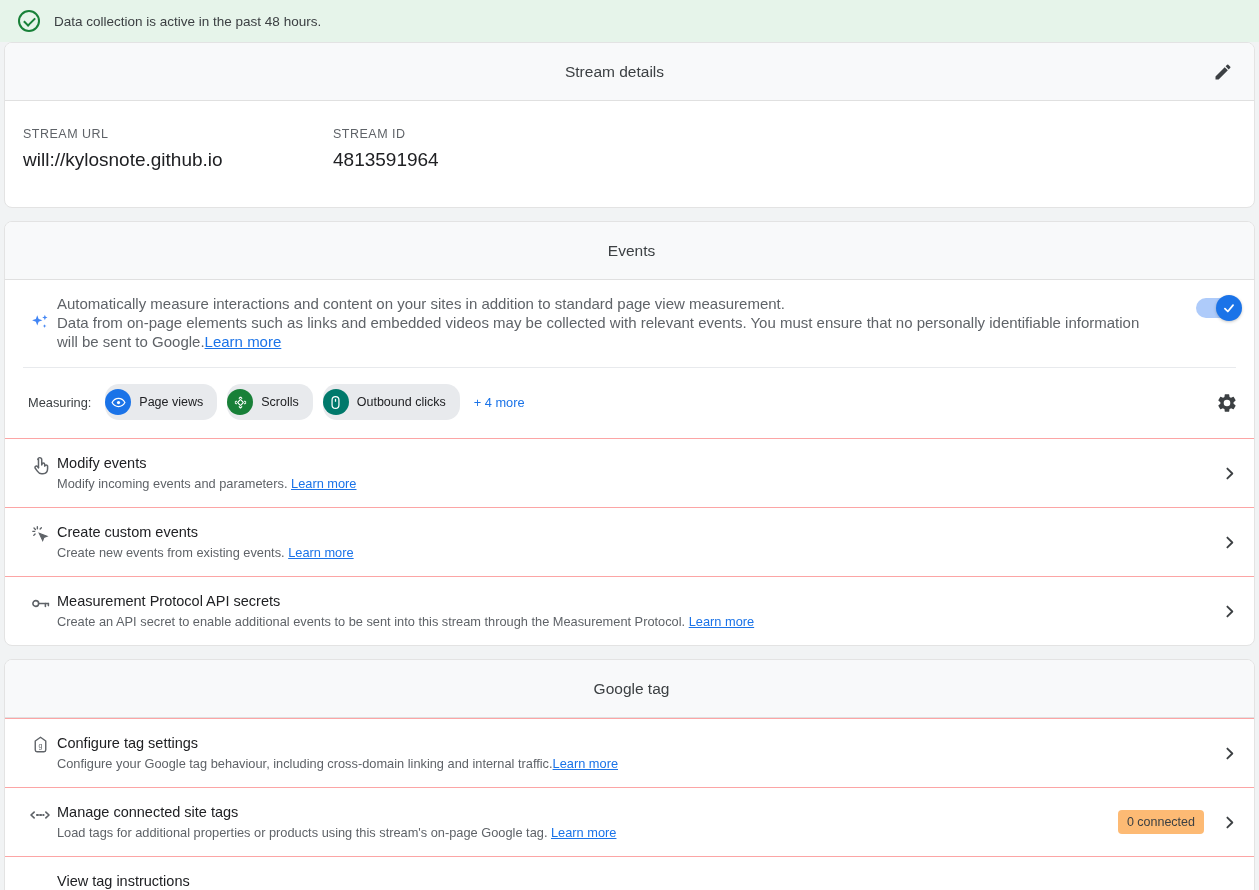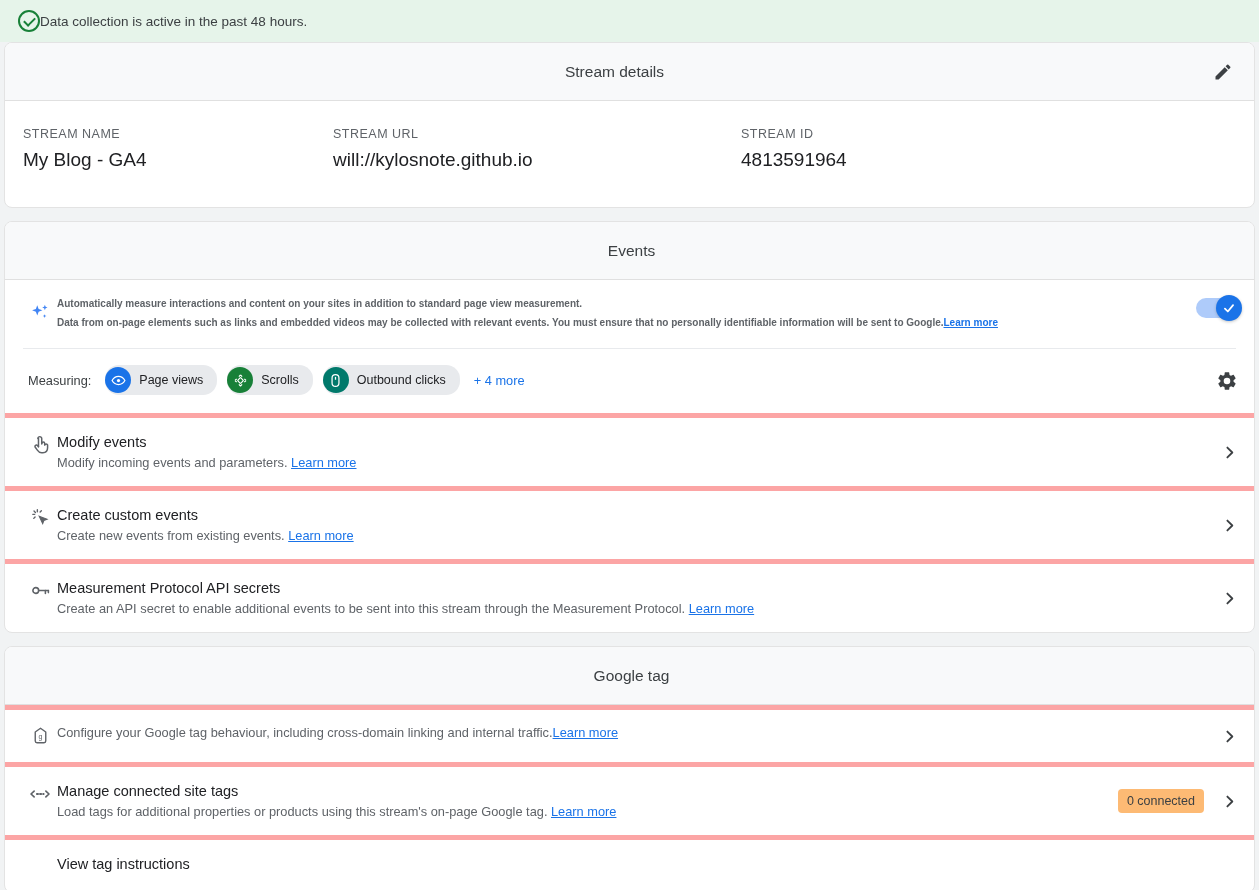--- a/index.html
+++ b/index.html
@@ -13,20 +13,21 @@
 
   .page { position: relative; width: 1259px; height: 890px; }
 
   
   .status-banner {
     height: 42px;
     background: #e6f4ea;
     display: flex;
     align-items: center;
     padding-left: 18px;
+    gap: 14px;
   }
   .status-banner .check-circle {
     width: 22px; height: 22px; flex: 0 0 22px;
     border: 2px solid #188038;
     border-radius: 50%;
     position: relative;
   }
   .status-banner .check-circle::after {
     content: "";
     position: absolute;
@@ -97,21 +98,21 @@
     width: 20px; height: 20px;
     display: inline-flex; align-items: center; justify-content: center;
     color: #3c4043;
   }
 
   
   .row {
     display: flex;
     align-items: flex-start;
     padding: 14px 14px 14px 18px;
-    border-top: 5px solid #fca5a5;
+    border-top: 1px solid #fca5a5;
     min-height: 57px;
     position: relative;
   }
   .row:first-child { border-top: none; }
   .row-ico {
     width: 34px; flex: 0 0 34px;
     display: flex; align-items: center; justify-content: center;
     color: #5f6368;
     padding-top: 2px;
   }
@@ -145,38 +146,38 @@
   }
 
   
   .em-row {
     display: flex;
     padding: 14px 14px 0 18px;
     border-top: none;
   }
   .em-body { flex: 1; padding-right: 16px; }
   .em-title { font-size: 14.5px; color: #202124; margin-bottom: 12px; }
-  .em-desc { font-size: 10px; color: #5f6368; line-height: 19px; font-weight: bold; }
+  .em-desc { font-size: 15px; color: #5f6368; line-height: 19px; }
   .em-divider {
     border-top: 1px solid #e8eaed;
     margin: 16px 0 0 0;
   }
   .measuring-line {
     display: flex;
     align-items: center;
     gap: 10px;
     padding: 16px 0 18px 0;
   }
   .measuring-label { font-size: 12.8px; color: #3c4043; margin-right: 4px; }
   .chip {
     display: inline-flex;
     align-items: center;
     background: #e8eaed;
     border-radius: 14px;
-    height: 30px;
+    height: 36px;
     padding-right: 14px;
     gap: 8px;
   }
   .chip .chip-ico {
     width: 26px; height: 26px; flex: 0 0 26px;
     border-radius: 50%;
     display: flex; align-items: center; justify-content: center;
     color: #fff;
   }
   .chip .chip-label { font-size: 12.5px; color: #202124; }
@@ -230,24 +231,20 @@
     <div class="card-header">
       <span class="title">Stream details</span>
       <span class="icon-btn">
         <svg width="20" height="20" viewBox="0 0 24 24" fill="currentColor">
           <path d="M3 17.25V21h3.75L17.81 9.94l-3.75-3.75L3 17.25zM20.71 7.04a1 1 0 0 0 0-1.41l-2.34-2.34a1 1 0 0 0-1.41 0l-1.83 1.83 3.75 3.75 1.83-1.83z"></path>
         </svg>
       </span>
     </div>
 
     <div class="details-grid">
-      <div>
-        <div class="detail-label">STREAM NAME</div>
-        <div class="detail-value">My Blog - GA4</div>
-      </div>
       <div>
         <div class="detail-label">STREAM URL</div>
         <div class="detail-value">will://kylosnote.github.io</div>
       </div>
       <div>
         <div class="detail-label">STREAM ID</div>
         <div class="detail-value">4813591964</div>
       </div>
     </div>
   </div>
@@ -414,20 +411,21 @@
     </div>
 
     <div class="row">
       <span class="row-ico">
         <svg width="21" height="21" viewBox="0 0 24 24" fill="none" stroke="currentColor" stroke-width="1.6" stroke-linejoin="round">
           <path d="M12 2.6l6 4.2v10.4a2 2 0 0 1-2 2H8a2 2 0 0 1-2-2V6.8l6-4.2z"></path>
           <text x="12" y="15" font-size="8" fill="currentColor" stroke="none" text-anchor="middle" font-family="Liberation Sans, sans-serif">g</text>
         </svg>
       </span>
       <div class="row-body">
+        <div class="row-title">Configure tag settings</div>
         <div class="row-desc">
           <span>Configure your Google tag behaviour, including cross-domain linking and internal traffic.</span><span class="lnk">Learn more</span>
         </div>
       </div>
       <div class="row-right">
         <span class="chev">
           <svg width="17" height="17" viewBox="0 0 24 24" fill="none" stroke="currentColor" stroke-width="2.6" stroke-linecap="round" stroke-linejoin="round">
             <polyline points="9 5 16 12 9 19"></polyline>
           </svg>
         </span>

